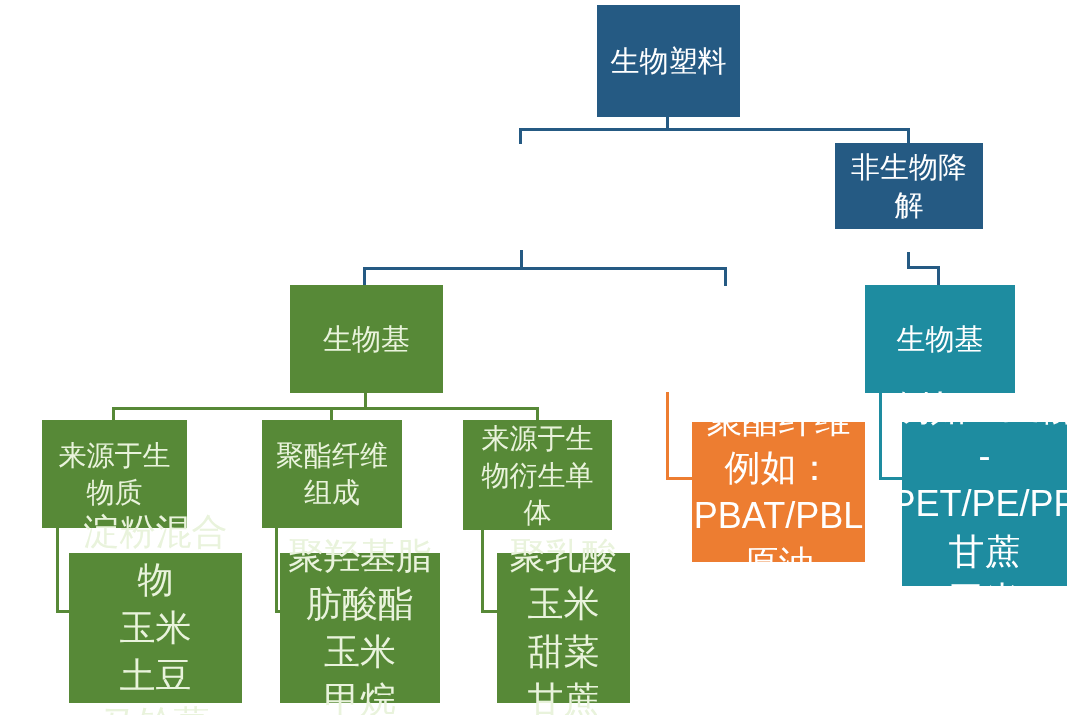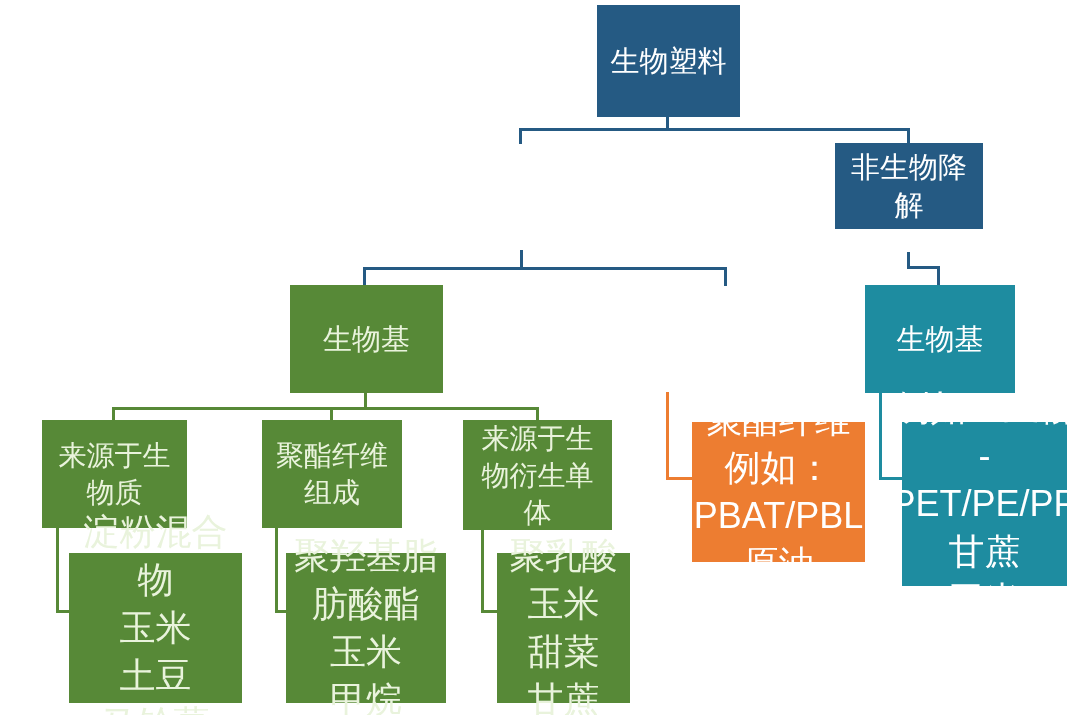--- a/index.html
+++ b/index.html
@@ -100,21 +100,21 @@
 甘蔗
 玉米</span>
   </div>
 
   <div class="node c-green fs-sm" style="left:69px;top:553px;width:173px;height:150px">
     <span>淀粉混合物
 玉米
 土豆
 马铃薯</span>
   </div>
-  <div class="node c-green fs-sm" style="left:286px;top:553px;width:160px;height:150px">
+  <div class="node c-green fs-sm" style="left:280px;top:553px;width:160px;height:150px">
     <span>聚羟基脂
 肪酸酯
 玉米
 甲烷</span>
   </div>
   <div class="node c-green fs-sm" style="left:497px;top:553px;width:133px;height:150px">
     <span>聚乳酸
 玉米
 甜菜
 甘蔗</span>

